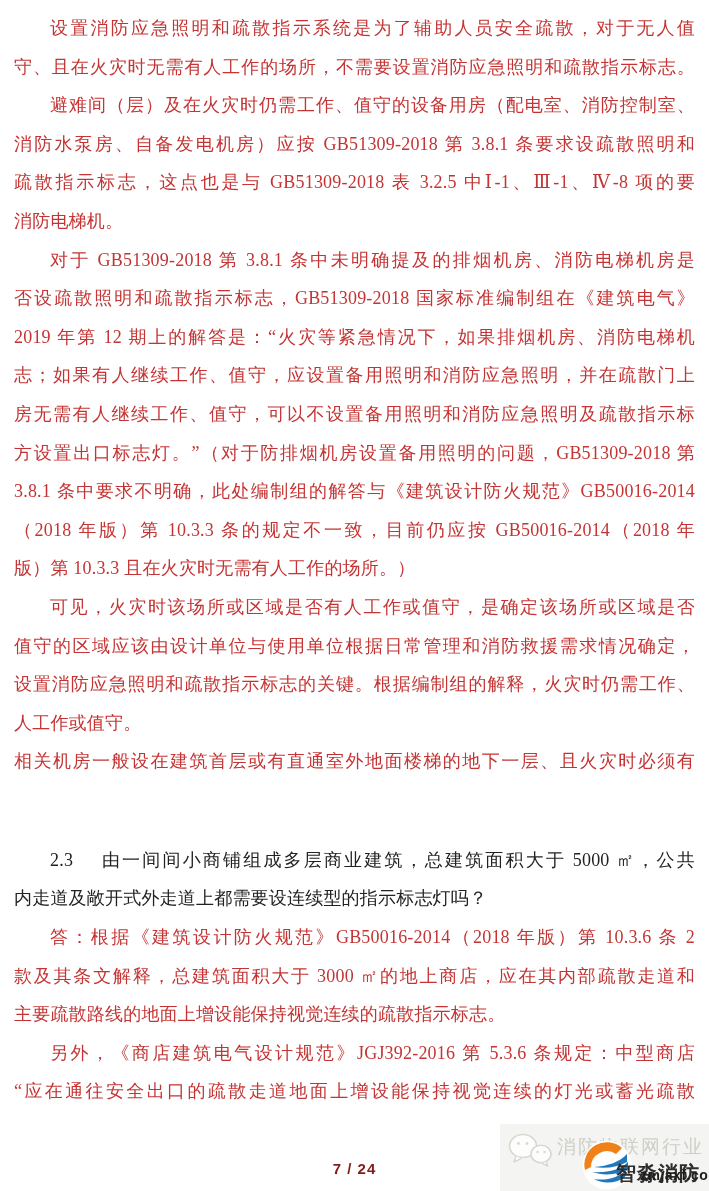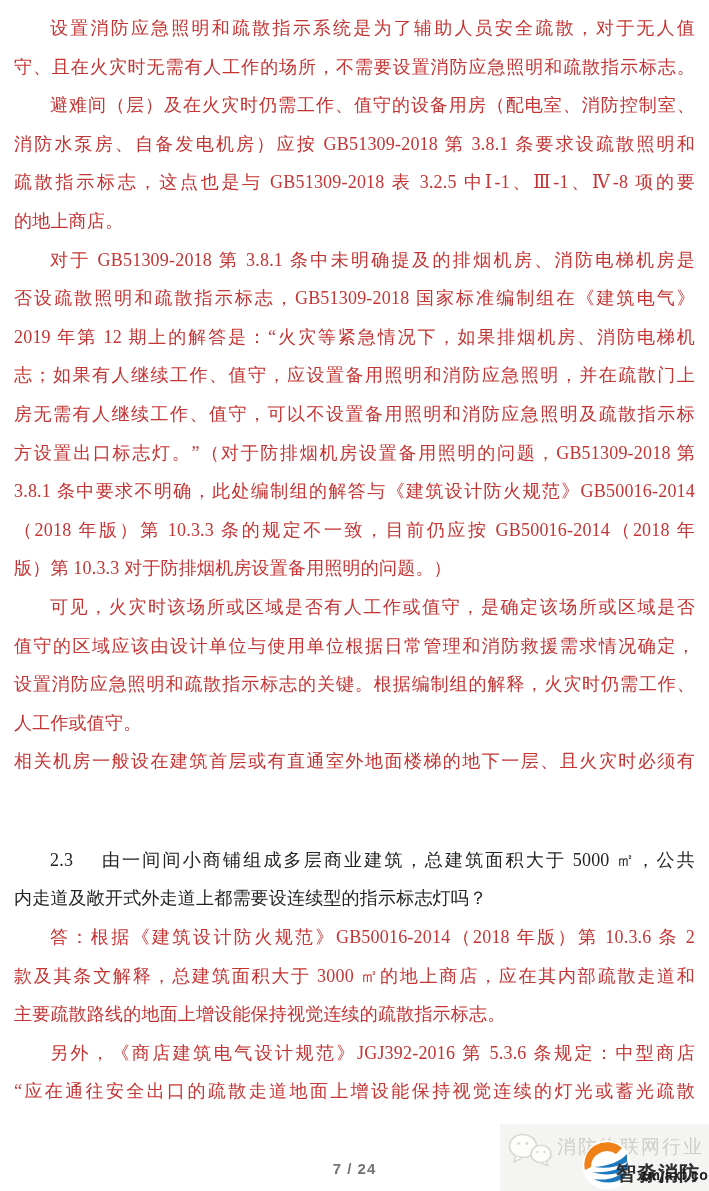--- a/index.html
+++ b/index.html
@@ -13,21 +13,21 @@
     white-space:pre-wrap; letter-spacing:0.2px;
   }
   .line.red   { color:#c53434; }
   .line.black { color:#222222; }
   .line.fill  { text-align:justify; text-align-last:justify; }
   .line.indent{ text-indent:2em; }
   .line.gap   { margin-top:60px; }
   .footer {
     position:absolute; left:0; top:1160px; width:709px; text-align:center;
     font-family:"Liberation Sans","DejaVu Sans",sans-serif;
-    font-weight:bold; font-size:15px; color:#737373; letter-spacing:1px;
+    font-weight:bold; font-size:15px; color:#7f1d1d; letter-spacing:1px;
   }
   .wm-panel {
     position:absolute; left:500px; top:1124px; width:209px; height:67px;
     background:#f4f4f2;
   }
   .wm-wechat { position:absolute; left:6px; top:8px; width:48px; height:36px; }
   .wm-text {
     position:absolute; left:57px; top:10px; z-index:1;
     font-size:19px; color:#cfcfc8; letter-spacing:2px;
     font-family:"Liberation Serif","DejaVu Serif",serif;
@@ -51,30 +51,30 @@
 <body>
 
 <div class="page">
 
   <div class="text-block" id="text-block">
       <div class="line red indent fill">设置消防应急照明和疏散指示系统是为了辅助人员安全疏散，对于无人值</div>
       <div class="line red fill">守、且在火灾时无需有人工作的场所，不需要设置消防应急照明和疏散指示标志。</div>
       <div class="line red indent fill">避难间（层）及在火灾时仍需工作、值守的设备用房（配电室、消防控制室、</div>
       <div class="line red fill">消防水泵房、自备发电机房）应按 GB51309-2018 第 3.8.1 条要求设疏散照明和</div>
       <div class="line red fill">疏散指示标志，这点也是与 GB51309-2018 表 3.2.5 中Ⅰ-1、Ⅲ-1、Ⅳ-8 项的要</div>
-      <div class="line red">的地上商店。</div>
+      <div class="line red">消防电梯机。</div>
       <div class="line red indent fill">对于 GB51309-2018 第 3.8.1 条中未明确提及的排烟机房、消防电梯机房是</div>
       <div class="line red fill">否设疏散照明和疏散指示标志，GB51309-2018 国家标准编制组在《建筑电气》</div>
       <div class="line red fill">2019 年第 12 期上的解答是：“火灾等紧急情况下，如果排烟机房、消防电梯机</div>
       <div class="line red fill">志；如果有人继续工作、值守，应设置备用照明和消防应急照明，并在疏散门上</div>
       <div class="line red fill">房无需有人继续工作、值守，可以不设置备用照明和消防应急照明及疏散指示标</div>
       <div class="line red fill">方设置出口标志灯。”（对于防排烟机房设置备用照明的问题，GB51309-2018 第</div>
       <div class="line red fill">3.8.1 条中要求不明确，此处编制组的解答与《建筑设计防火规范》GB50016-2014</div>
       <div class="line red fill">（2018 年版）第 10.3.3 条的规定不一致，目前仍应按 GB50016-2014（2018 年</div>
-      <div class="line red">版）第 10.3.3 对于防排烟机房设置备用照明的问题。）</div>
+      <div class="line red">版）第 10.3.3 且在火灾时无需有人工作的场所。）</div>
       <div class="line red indent fill">可见，火灾时该场所或区域是否有人工作或值守，是确定该场所或区域是否</div>
       <div class="line red fill">值守的区域应该由设计单位与使用单位根据日常管理和消防救援需求情况确定，</div>
       <div class="line red fill">设置消防应急照明和疏散指示标志的关键。根据编制组的解释，火灾时仍需工作、</div>
       <div class="line red">人工作或值守。</div>
       <div class="line red fill">相关机房一般设在建筑首层或有直通室外地面楼梯的地下一层、且火灾时必须有</div>
       <div class="line black indent fill gap">2.3　 由一间间小商铺组成多层商业建筑，总建筑面积大于 5000 ㎡，公共</div>
       <div class="line black">内走道及敞开式外走道上都需要设连续型的指示标志灯吗？</div>
       <div class="line red indent fill">答：根据《建筑设计防火规范》GB50016-2014（2018 年版）第 10.3.6 条 2</div>
       <div class="line red fill">款及其条文解释，总建筑面积大于 3000 ㎡的地上商店，应在其内部疏散走道和</div>
       <div class="line red">主要疏散路线的地面上增设能保持视觉连续的疏散指示标志。</div>

